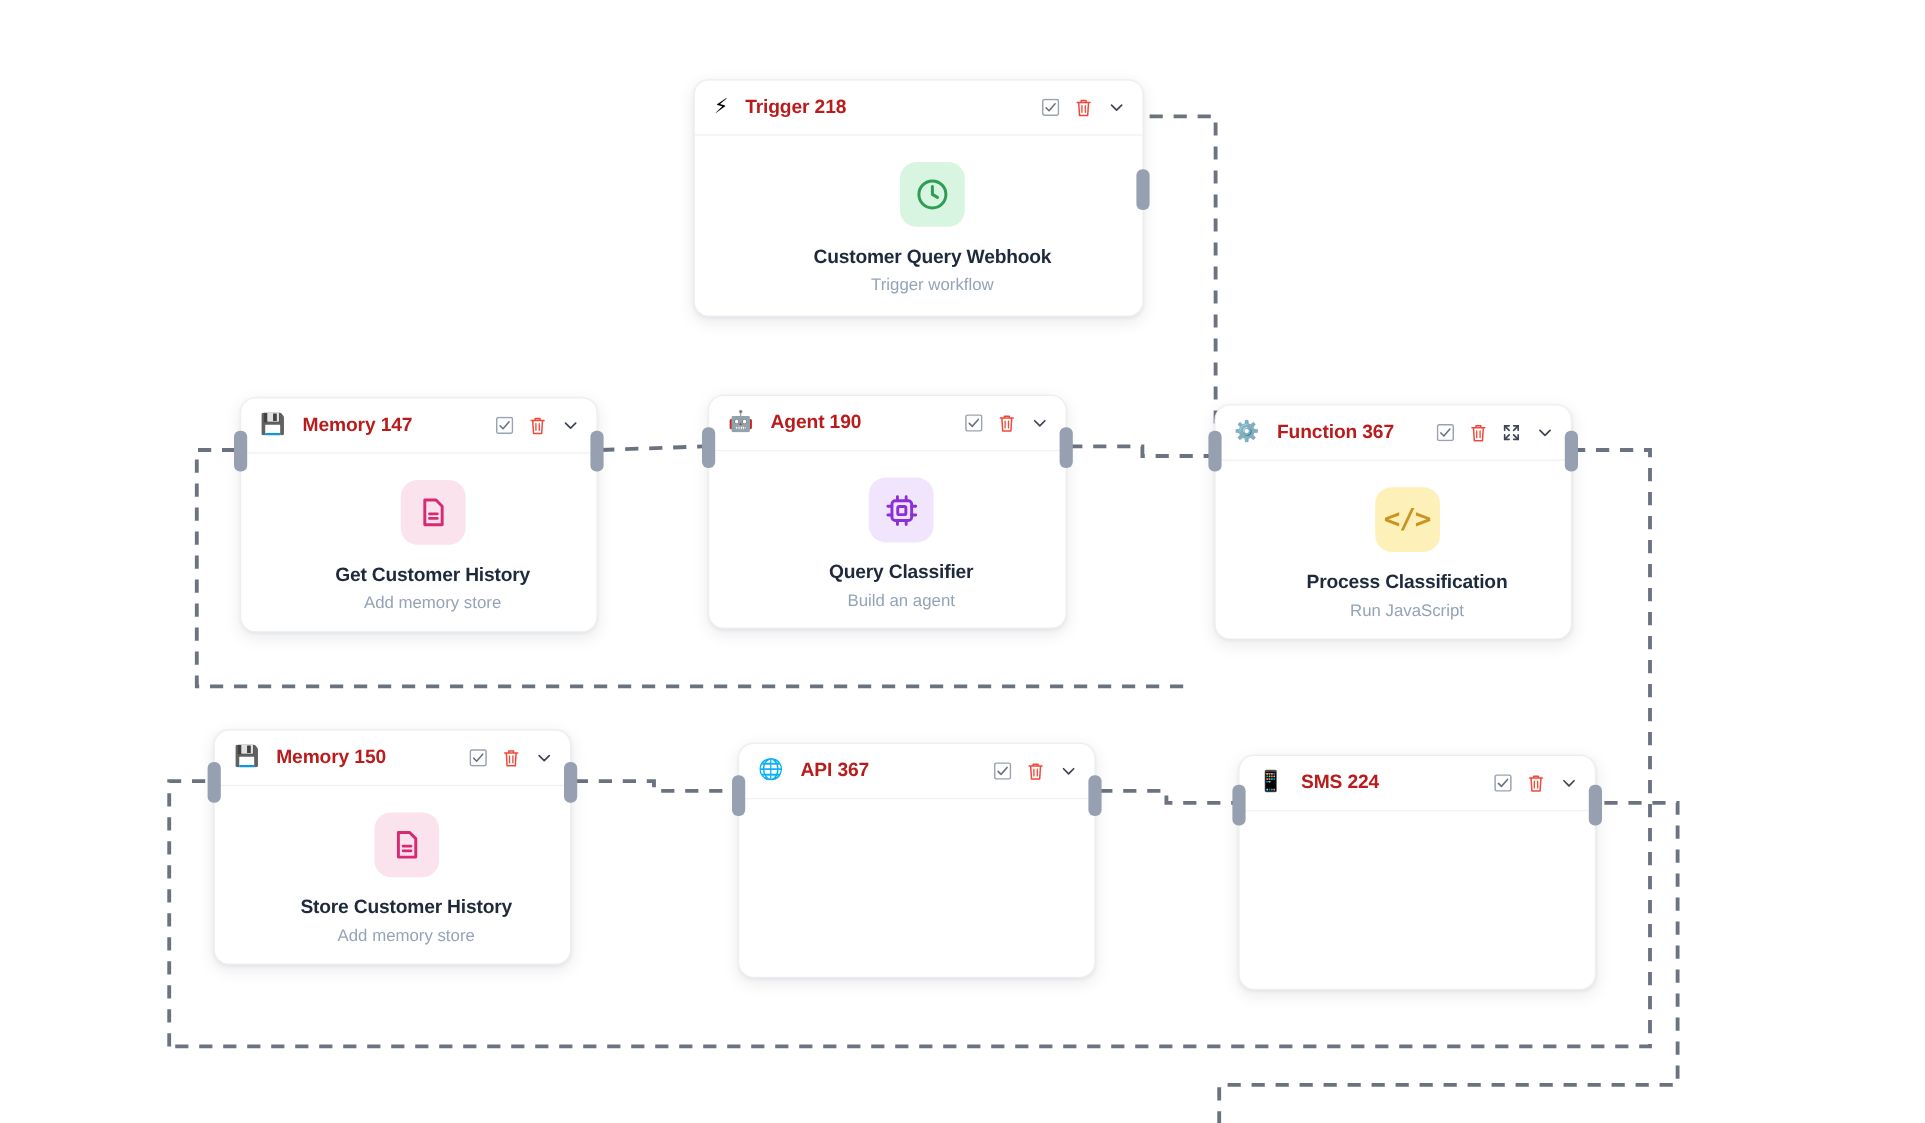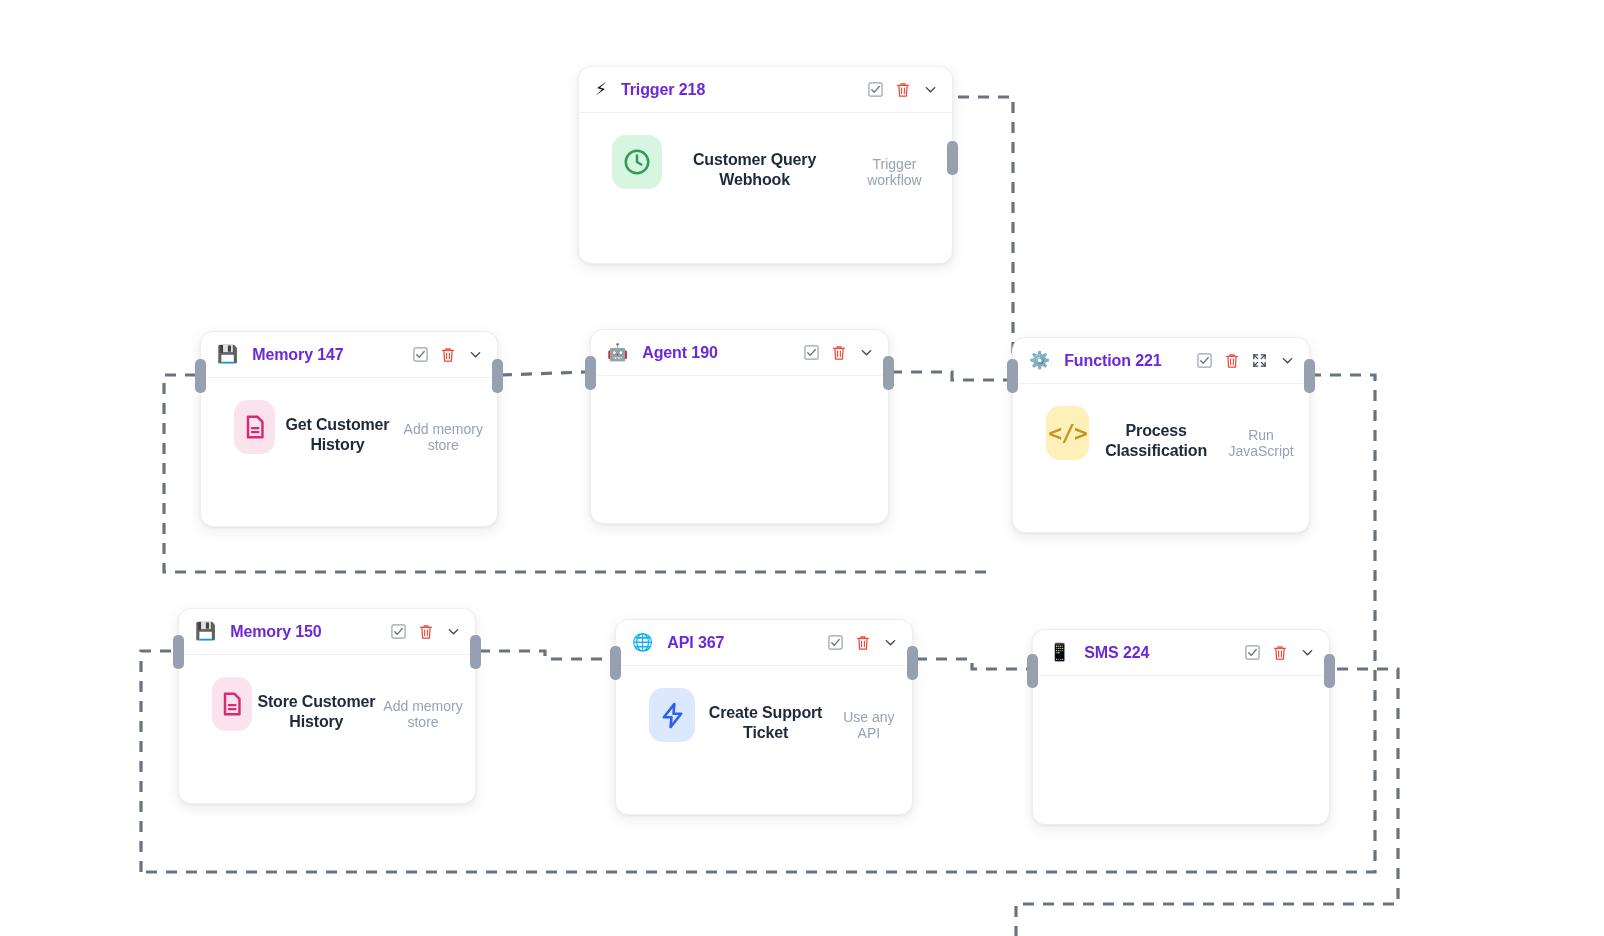--- a/index.html
+++ b/index.html
@@ -43,36 +43,36 @@
   }
   .head-emoji {
     font-size: 17px;
     line-height: 1;
     margin-right: 14px;
     font-family: "DejaVu Sans", sans-serif;
   }
   .head-title {
     font-size: 16px;
     font-weight: 700;
-    color: #6d28d9;
+    color: #b91c1c;
     letter-spacing: -0.1px;
     white-space: nowrap;
   }
   .head-actions {
     margin-left: auto;
     display: flex;
     align-items: center;
     gap: 13px;
   }
   .act { display: flex; align-items: center; justify-content: center; cursor: pointer; }
 
   .node-body {
     padding: 22px 10px 20px;
     display: flex;
-    flex-direction: row;
+    flex-direction: column;
     align-items: center;
     margin-left: 23px;
   }
   .body-icon {
     width: 54px;
     height: 54px;
     border-radius: 14px;
     display: flex;
     align-items: center;
     justify-content: center;
@@ -234,28 +234,39 @@
             <path d="M5.6 6 V11.6 M8.4 6 V11.6" stroke="#f1483a" stroke-width="1.1" stroke-linecap="round"></path>
           </svg>
         </span>
         <span class="act">
           <svg width="15" height="15" viewBox="0 0 16 16" fill="none">
             <path d="M3.5 6 L8 10.5 L12.5 6" stroke="#3d4454" stroke-width="1.5" stroke-linecap="round" stroke-linejoin="round"></path>
           </svg>
         </span>
       </span>
     </div>
+    <div class="node-body">
+      <span class="body-icon" style="background:#f0e5fd;">
+        <svg width="29" height="29" viewBox="0 0 24 24" fill="none">
+          <rect x="5.2" y="5.2" width="13.6" height="13.6" rx="2.3" stroke="#8b2fd6" stroke-width="2"></rect>
+          <rect x="9.2" y="9.2" width="5.6" height="5.6" rx="1" stroke="#8b2fd6" stroke-width="2"></rect>
+          <path d="M9 2.4 V5.2 M15 2.4 V5.2 M9 18.8 V21.6 M15 18.8 V21.6 M2.4 9 H5.2 M2.4 15 H5.2 M18.8 9 H21.6 M18.8 15 H21.6" stroke="#8b2fd6" stroke-width="2" stroke-linecap="round"></path>
+        </svg>
+      </span>
+      <span class="body-title">Query Classifier</span>
+      <span class="body-sub">Build an agent</span>
+    </div>
     <div class="handle left" style="top:26px;"></div>
     <div class="handle right" style="top:26px;"></div>
   </div>
 
   <div class="node" style="left:1012px; top:337px; width:298px; height:196px;">
     <div class="node-head">
       <span class="head-emoji">⚙️</span>
-      <span class="head-title">Function 221</span>
+      <span class="head-title">Function 367</span>
       <span class="head-actions">
         <span class="act">
           <svg width="15" height="15" viewBox="0 0 16 16" fill="none">
             <rect x="1" y="1" width="14" height="14" rx="1.5" stroke="#9aa3b2" stroke-width="1.3"></rect>
             <path d="M4 8.3 L6.6 11 L12 4.8" stroke="#6b7280" stroke-width="1.4" fill="none" stroke-linecap="round" stroke-linejoin="round"></path>
           </svg>
         </span>
         <span class="act">
           <svg width="14" height="16" viewBox="0 0 14 16" fill="none">
             <path d="M1.6 3.4 H12.4 M5 3.4 V1.8 H9 V3.4 M2.9 3.4 L3.6 14.2 H10.4 L11.1 3.4" stroke="#f1483a" stroke-width="1.25" stroke-linecap="round" stroke-linejoin="round"></path>
@@ -347,29 +358,20 @@
             <path d="M5.6 6 V11.6 M8.4 6 V11.6" stroke="#f1483a" stroke-width="1.1" stroke-linecap="round"></path>
           </svg>
         </span>
         <span class="act">
           <svg width="15" height="15" viewBox="0 0 16 16" fill="none">
             <path d="M3.5 6 L8 10.5 L12.5 6" stroke="#3d4454" stroke-width="1.5" stroke-linecap="round" stroke-linejoin="round"></path>
           </svg>
         </span>
       </span>
     </div>
-    <div class="node-body">
-      <span class="body-icon" style="background:#dce8fd;">
-        <svg width="29" height="29" viewBox="0 0 24 24" fill="none">
-          <path d="M13.6 2.4 L4.8 13.4 H11.2 L10.4 21.6 L19.2 10.6 H12.8 Z" stroke="#2f61e8" stroke-width="2.1" stroke-linejoin="round"></path>
-        </svg>
-      </span>
-      <span class="body-title">Create Support Ticket</span>
-      <span class="body-sub">Use any API</span>
-    </div>
     <div class="handle left" style="top:26px;"></div>
     <div class="handle right" style="top:26px;"></div>
   </div>
 
   <div class="node" style="left:1032px; top:629px; width:298px; height:196px;">
     <div class="node-head">
       <span class="head-emoji">📱</span>
       <span class="head-title">SMS 224</span>
       <span class="head-actions">
         <span class="act">

